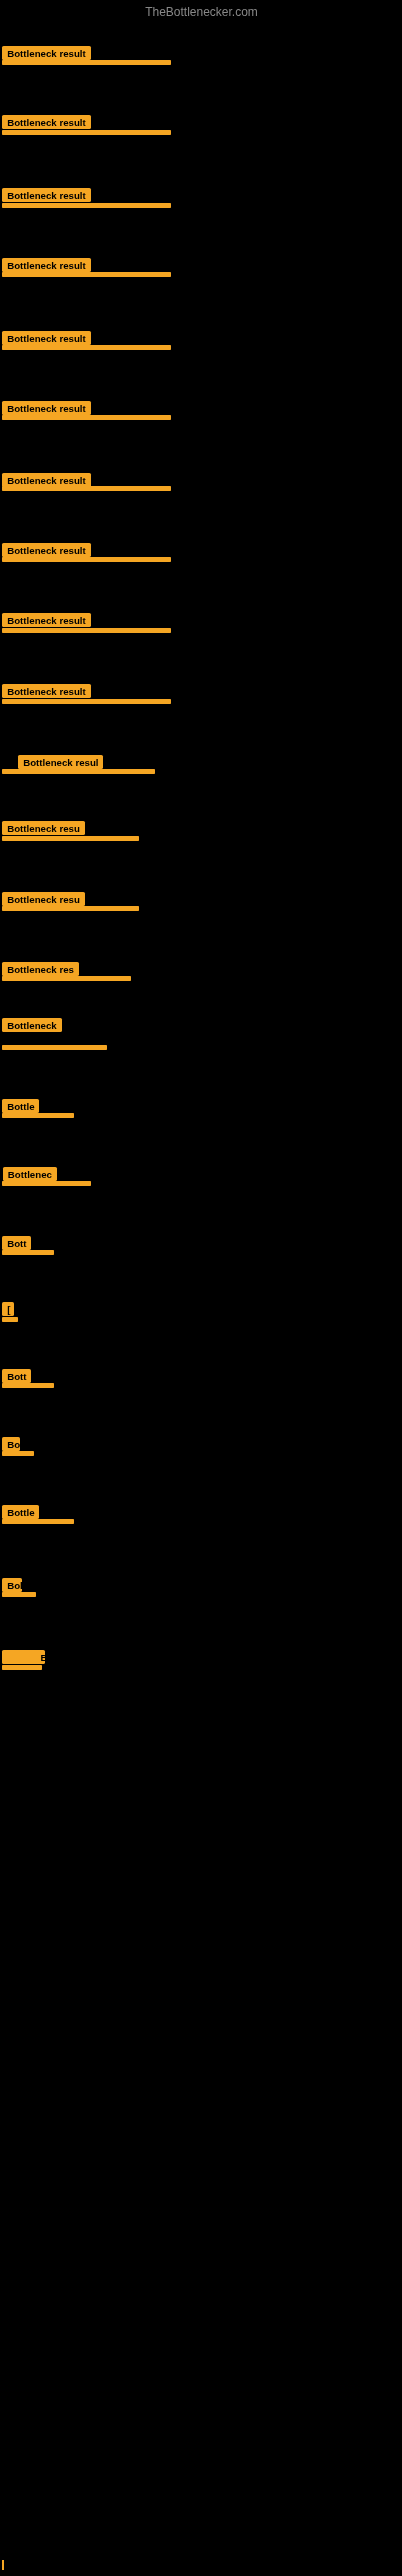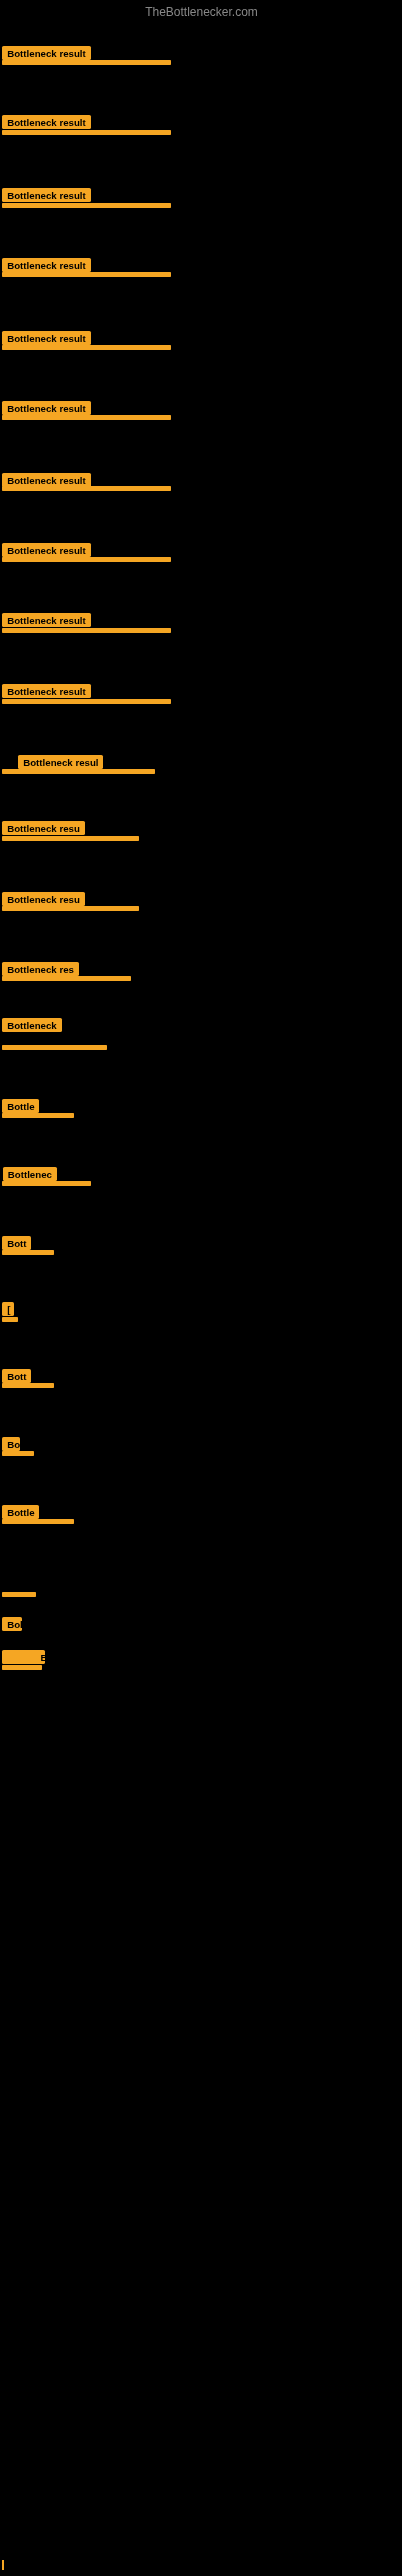--- a/index.html
+++ b/index.html
@@ -58,21 +58,21 @@
     <div class="badge" style="top: 892px; left: 2.4px; max-width: 89px;">Bottleneck resu</div>
     <div class="badge" style="top: 962px; left: 2.4px; max-width: 85px;">Bottleneck res</div>
     <div class="badge" style="top: 1018px; left: 2.4px; max-width: 66px;">Bottleneck</div>
     <div class="badge" style="top: 1099px; left: 2.4px; max-width: 42px;">Bottle</div>
     <div class="badge" style="top: 1167px; left: 3px; max-width: 56px;">Bottlenec</div>
     <div class="badge" style="top: 1236px; left: 2.4px; max-width: 31px;">Bott</div>
     <div class="badge" style="top: 1302px; left: 2.4px; max-width: 11.3px;">[</div>
     <div class="badge" style="top: 1369px; left: 2.4px; max-width: 31px;">Bott</div>
     <div class="badge" style="top: 1437px; left: 2.4px; max-width: 17.7px;">Bo</div>
     <div class="badge" style="top: 1505px; left: 2.4px; max-width: 42px;">Bottle</div>
-    <div class="badge" style="top: 1578px; left: 2.4px; max-width: 19.3px; margin-top: 39px;">Bol</div>
+    <div class="badge" style="top: 1578px; left: 2.4px; max-width: 19.3px;">Bol</div>
     <div class="badge" style="top: 1650px; left: 2.4px; max-width: 24px; padding-left: 38px;">Bolt</div>
   </div>
 <div id="bars-container">
     <div class="bar" style="top: 60px; left: 2.4px; width: 169px;"></div>
     <div class="bar" style="top: 130px; left: 2.4px; width: 169px;"></div>
     <div class="bar" style="top: 203px; left: 2.4px; width: 169px;"></div>
     <div class="bar" style="top: 272px; left: 2.4px; width: 169px;"></div>
     <div class="bar" style="top: 345px; left: 2.4px; width: 169px;"></div>
     <div class="bar" style="top: 415px; left: 2.4px; width: 169px;"></div>
     <div class="bar" style="top: 486px; left: 2.4px; width: 169px;"></div>

